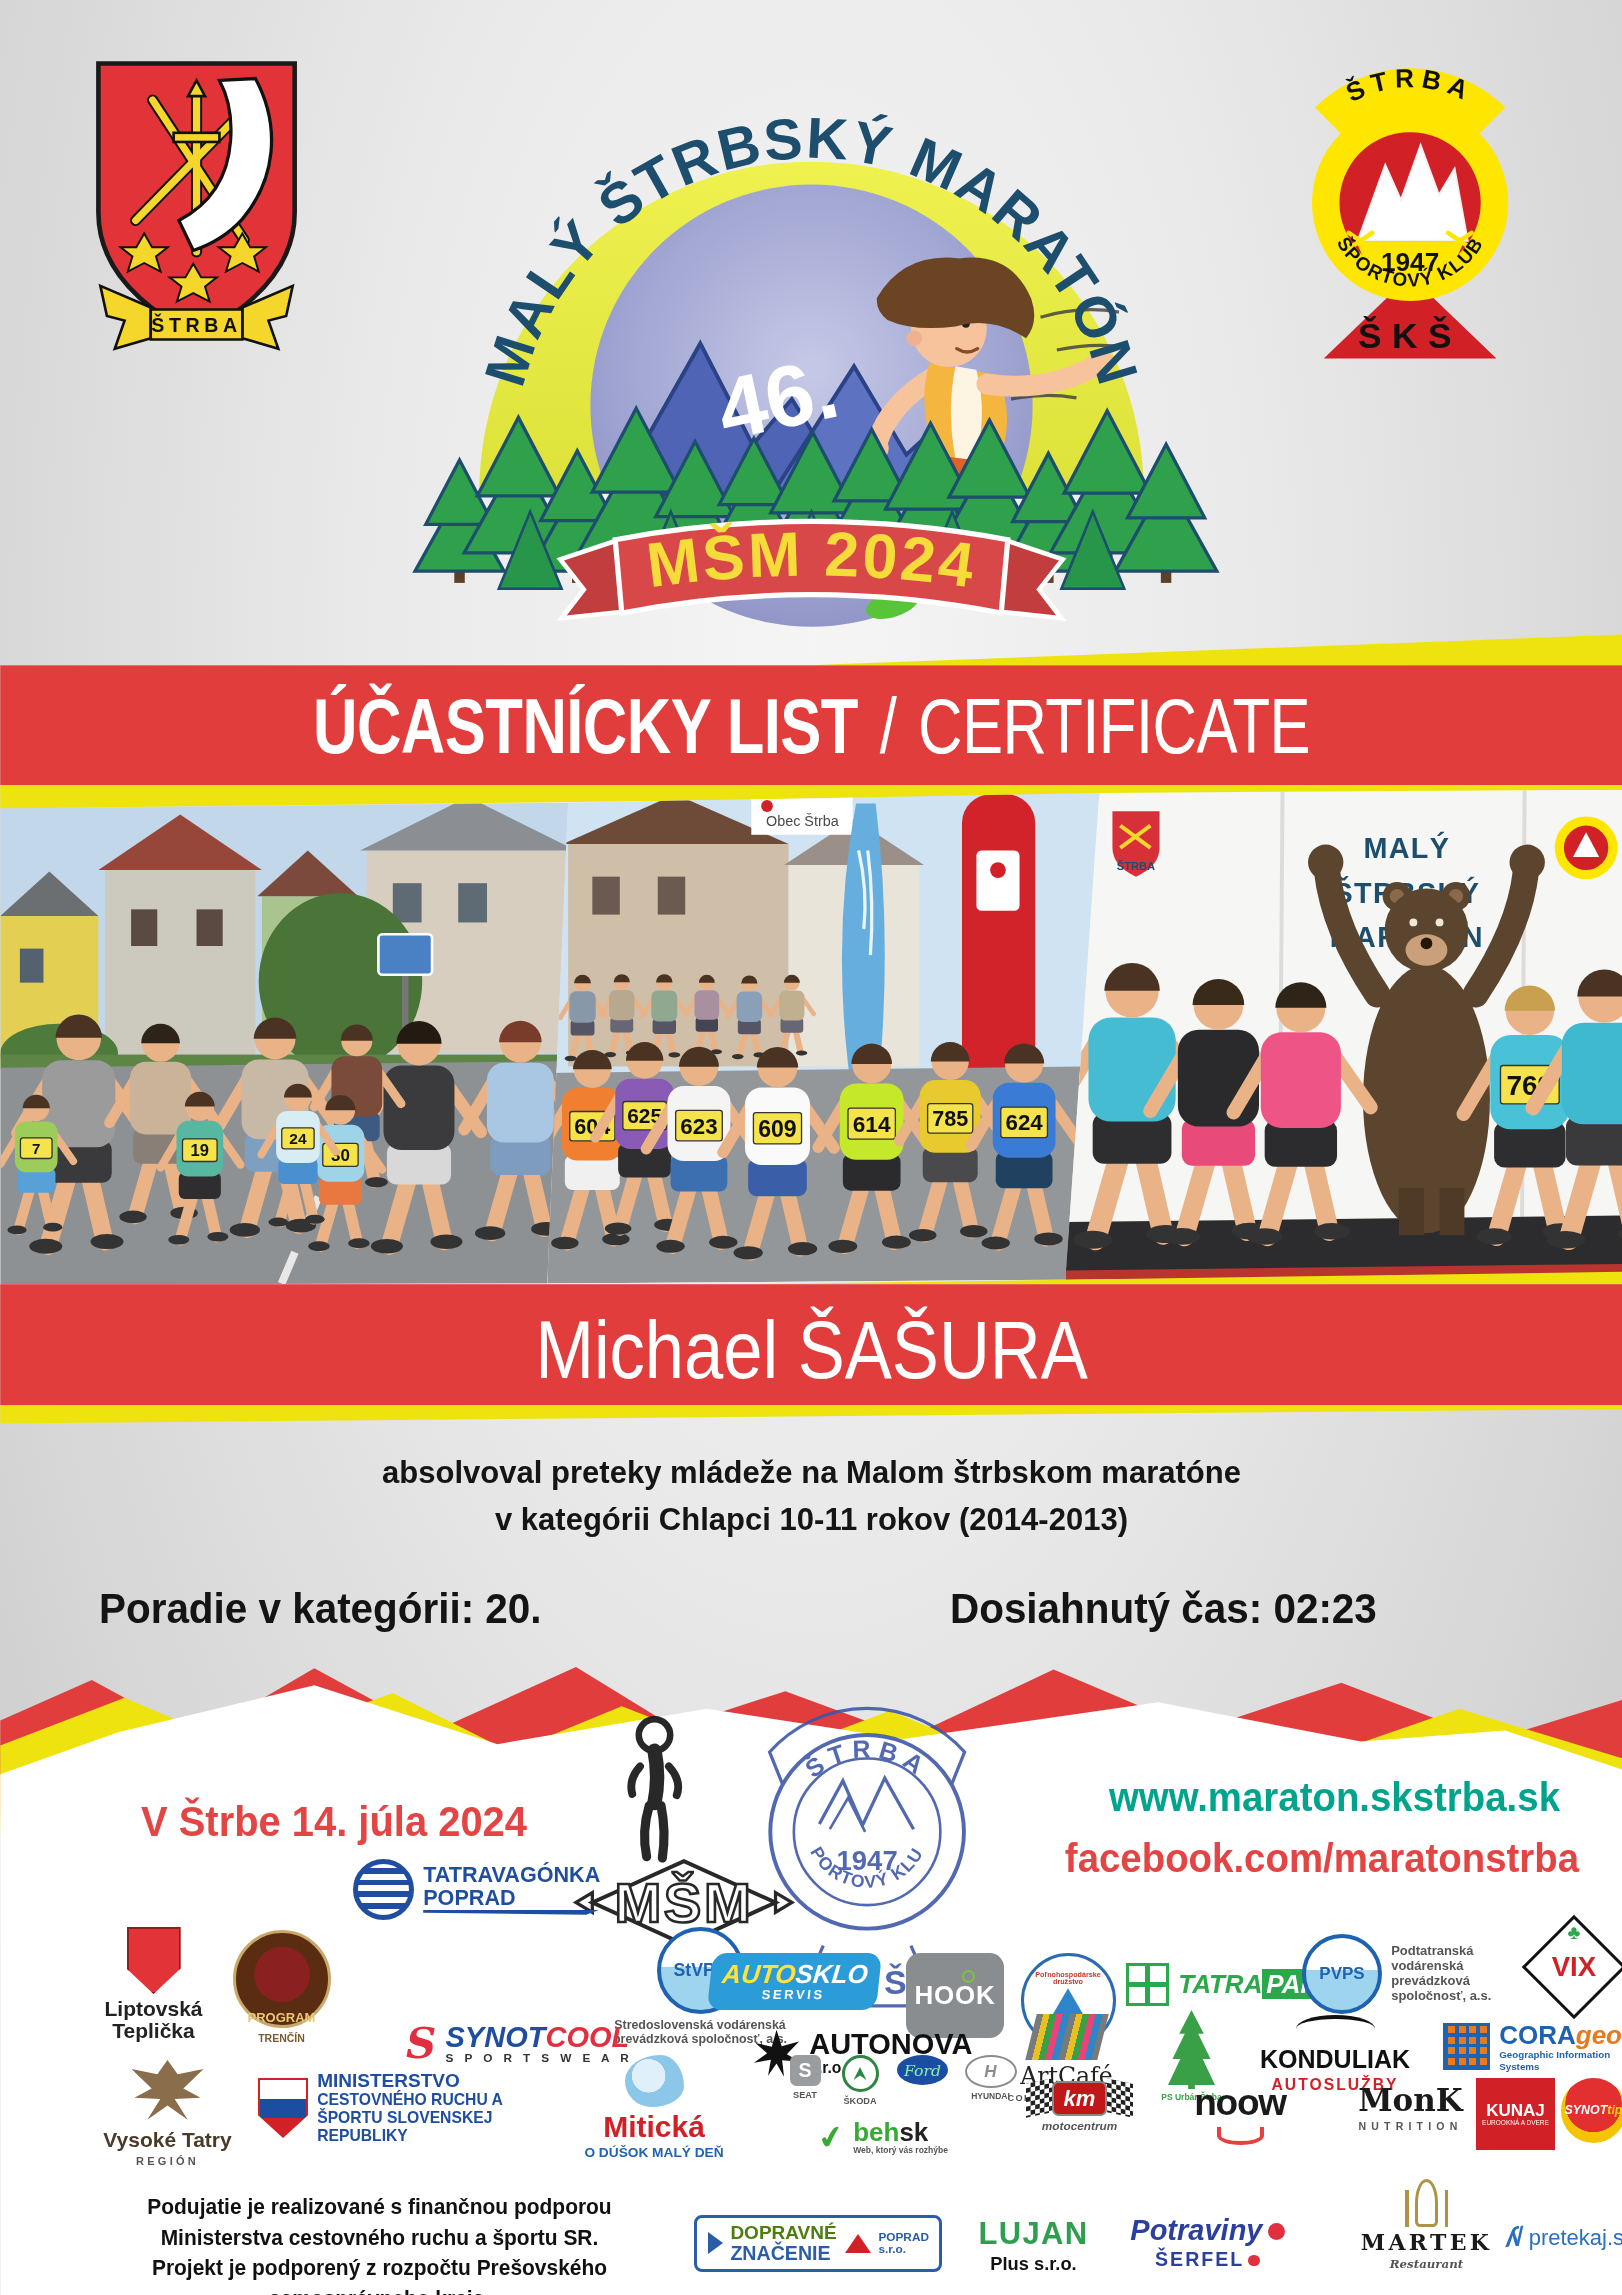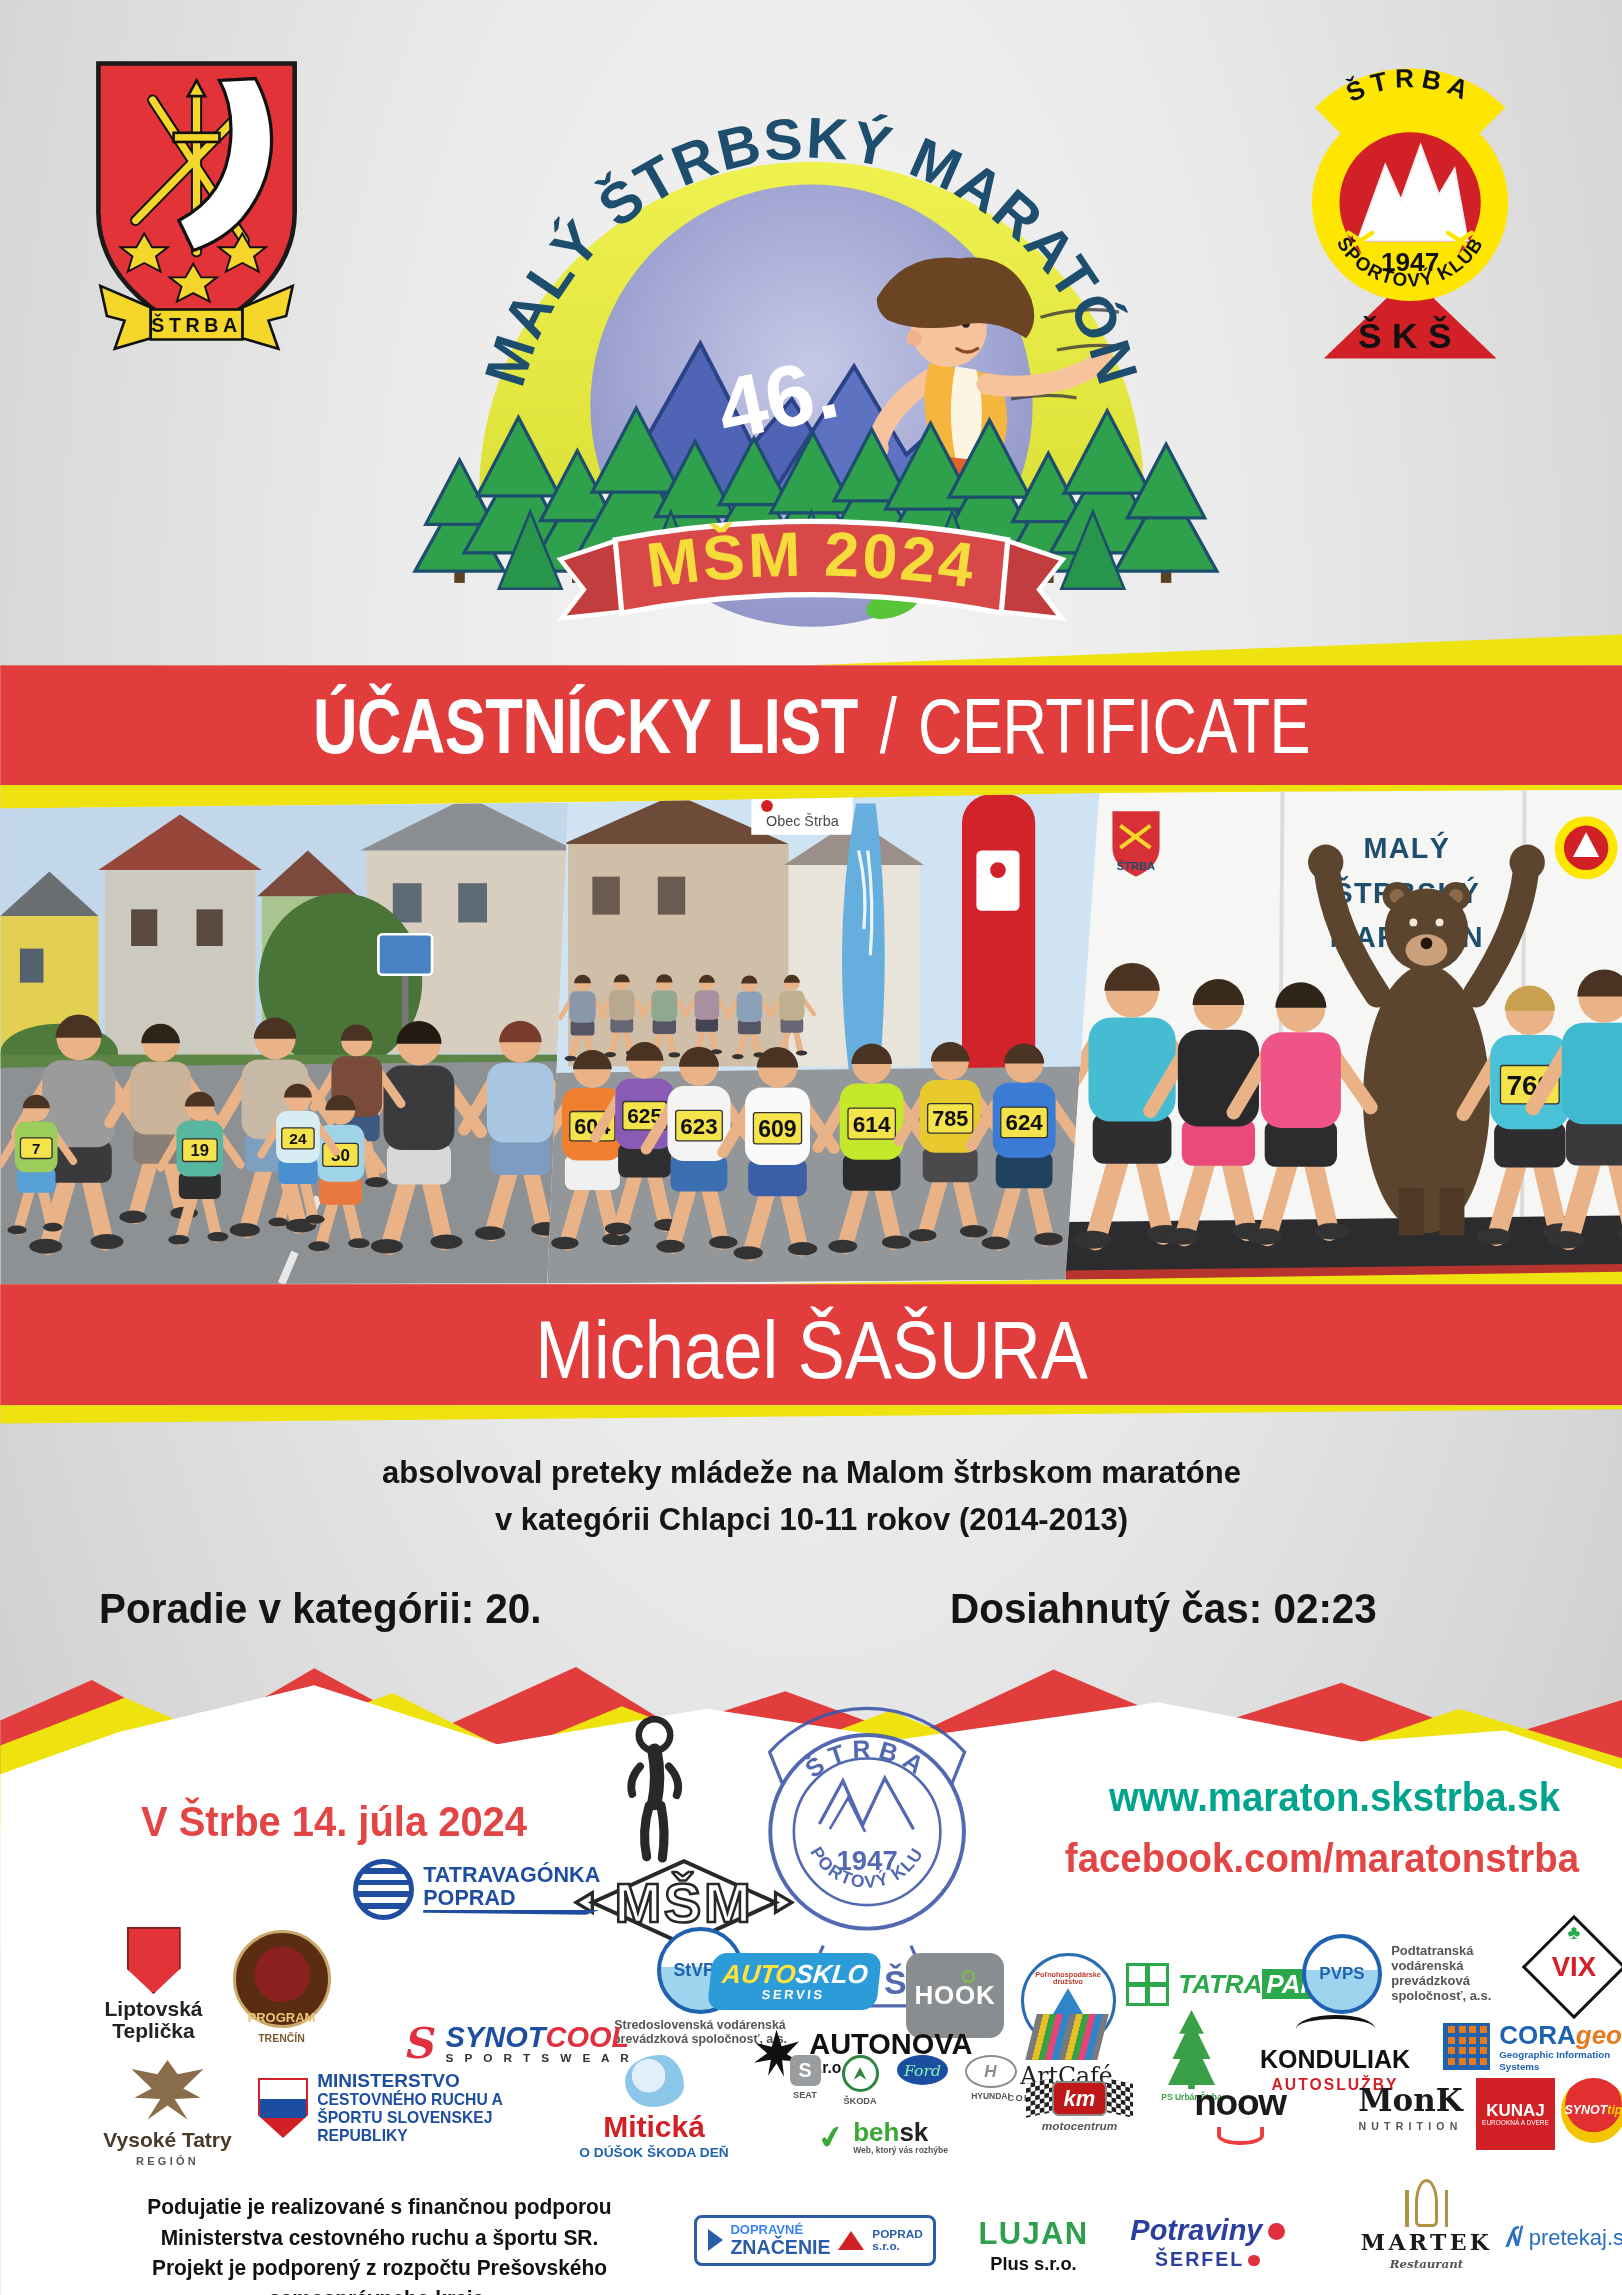--- a/index.html
+++ b/index.html
@@ -887,21 +887,21 @@
 <div class="chip row" style="left:258px;top:2071px;width:281px;text-align:left">
   <div class="ci" style="width:46px;height:56px;background:linear-gradient(180deg,#fff 0 34%,#1b4ea0 34% 67%,#d22027 67% 100%);border:2px solid #d22027;clip-path:polygon(0 0,100% 0,100% 62%,50% 100%,0 62%)"></div>
   <div>
     <div class="cname" style="font-size:19px;color:#1f4ea1">MINISTERSTVO</div>
     <div class="csub" style="font-size:15.7px;color:#1f4ea1;width:216px">CESTOVNÉHO RUCHU A ŠPORTU SLOVENSKEJ REPUBLIKY</div>
   </div>
 </div>
 <div class="chip" style="left:569px;top:2055px;width:170px">
   <div class="ci" style="width:59px;height:52px;background:radial-gradient(circle at 40% 40%,#dff0fa 0 35%,#8cc6e8 36% 100%);border-radius:60% 40% 55% 45%/50% 60% 40% 50%"></div>
   <div class="cname" style="font-size:30px;color:#d22027">Mitická</div>
-  <div class="cname" style="font-size:13.7px;color:#1f62b0">O DÚŠOK ŠKODA DEŇ</div>
+  <div class="cname" style="font-size:13.7px;color:#1f62b0">O DÚŠOK MALÝ DEŇ</div>
 </div>
 <div class="chip" style="left:782px;top:2055px;width:46px">
   <div class="ci" style="width:31px;height:31px;border-radius:6.5px;background:#9a9d9f;color:#fff;font-weight:900;font-size:19.6px;display:flex;align-items:center;justify-content:center">S</div>
   <div class="csub" style="font-size:9.2px">SEAT</div>
 </div>
 <div class="chip" style="left:834px;top:2055px;width:52px">
   <div class="ci" style="width:31px;height:31px;border-radius:50%;border:3.3px solid #2e8540;display:flex;align-items:center;justify-content:center">
         <span style="width:13px;height:13px;background:#2e8540;clip-path:polygon(0 100%,50% 0,100% 100%,50% 65%)"></span>
       </div>
   <div class="csub" style="font-size:9.2px">ŠKODA</div>
@@ -945,21 +945,21 @@
 <div class="chip" style="left:1561px;top:2078px;width:65px">
   <div class="ci" style="width:65px;height:65px;border-radius:50%;background:radial-gradient(circle at 50% 40%,#e23030 0 55%,#f5c400 56% 100%);display:flex;align-items:center;justify-content:center">
     <span><span class="cname" style="font-size:12.4px;color:#fff;font-style:italic">SYNOT</span><span class="cname" style="font-size:12.4px;color:#ffd400;font-style:italic">tip</span></span>
   </div>
 </div>
 
 <div class="chip row" style="left:694px;top:2215px;width:236px">
   <div style="border:3.3px solid #2a5caa;border-radius:7.9px;background:#fff;padding:5.2px 10.5px;display:flex;align-items:center;gap:7.9px">
     <span style="width:0;height:0;border-left:15.7px solid #2a5caa;border-top:11.8px solid transparent;border-bottom:11.8px solid transparent"></span>
     <span>
-      <span class="cname" style="font-size:13px;color:#3b82f6">DOPRAVNÉ</span>
+      <span class="cname" style="font-size:19px;color:#4d7c0f">DOPRAVNÉ</span>
       <span class="cname" style="display:block;font-size:19.6px;color:#2a5caa">ZNAČENIE</span>
     </span>
     <span style="width:0;height:0;border-bottom:19.6px solid #d22027;border-left:13px solid transparent;border-right:13px solid transparent"></span>
     <span class="cname" style="font-size:11.8px;color:#2a5caa">POPRAD s.r.o.</span>
   </div>
 </div>
 <div class="chip" style="left:968px;top:2218px;width:131px">
   <div class="cname" style="font-size:31px;color:#2e9e4f;letter-spacing:1.3px">LUJAN</div>
   <div class="cname" style="font-size:18.3px;color:#111">Plus s.r.o.</div>
 </div>

